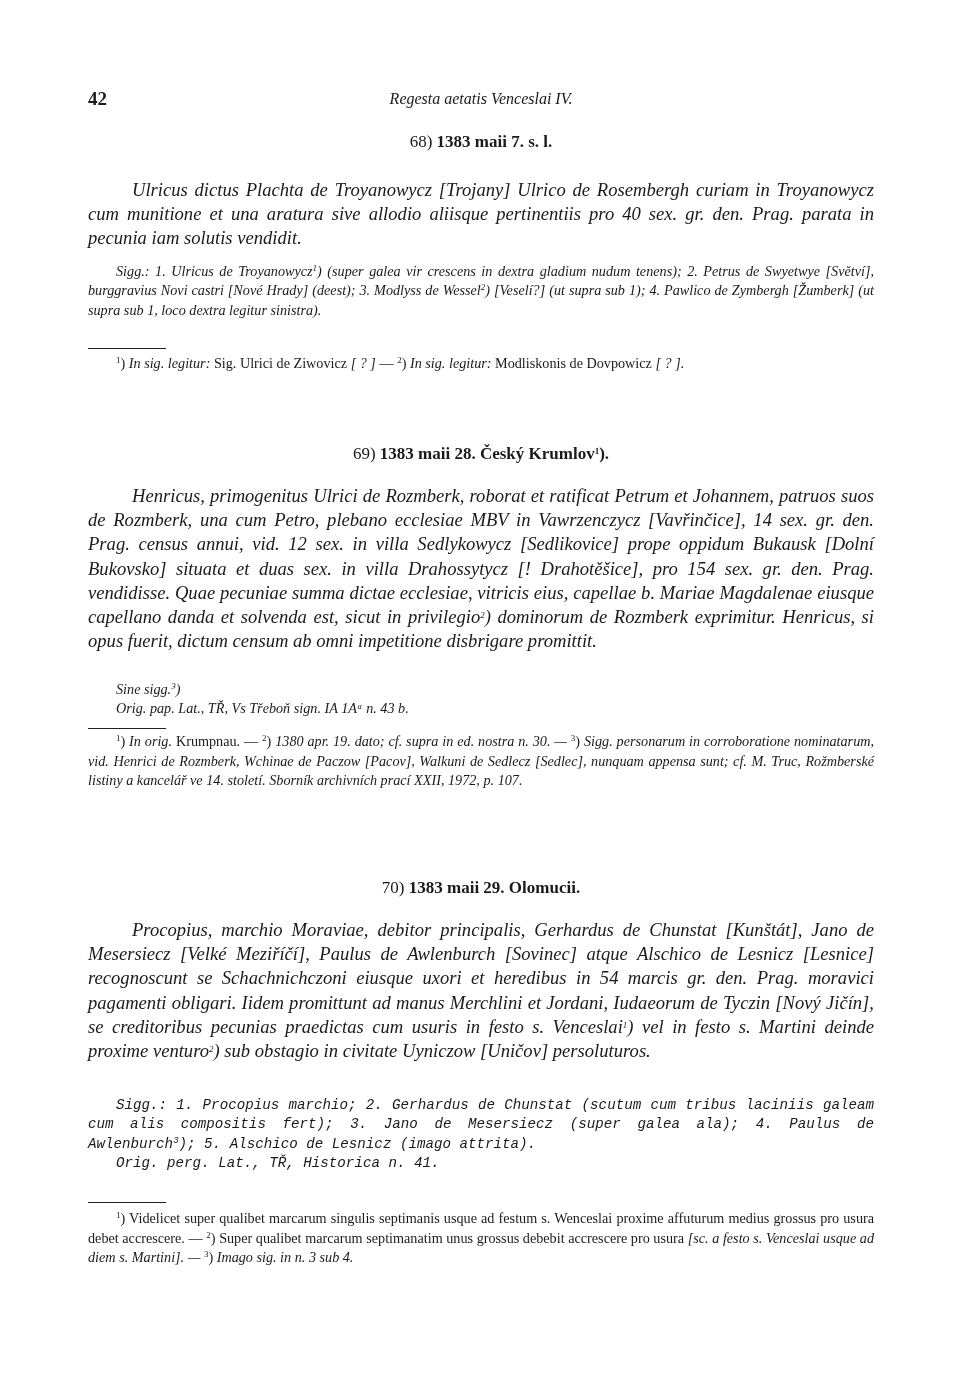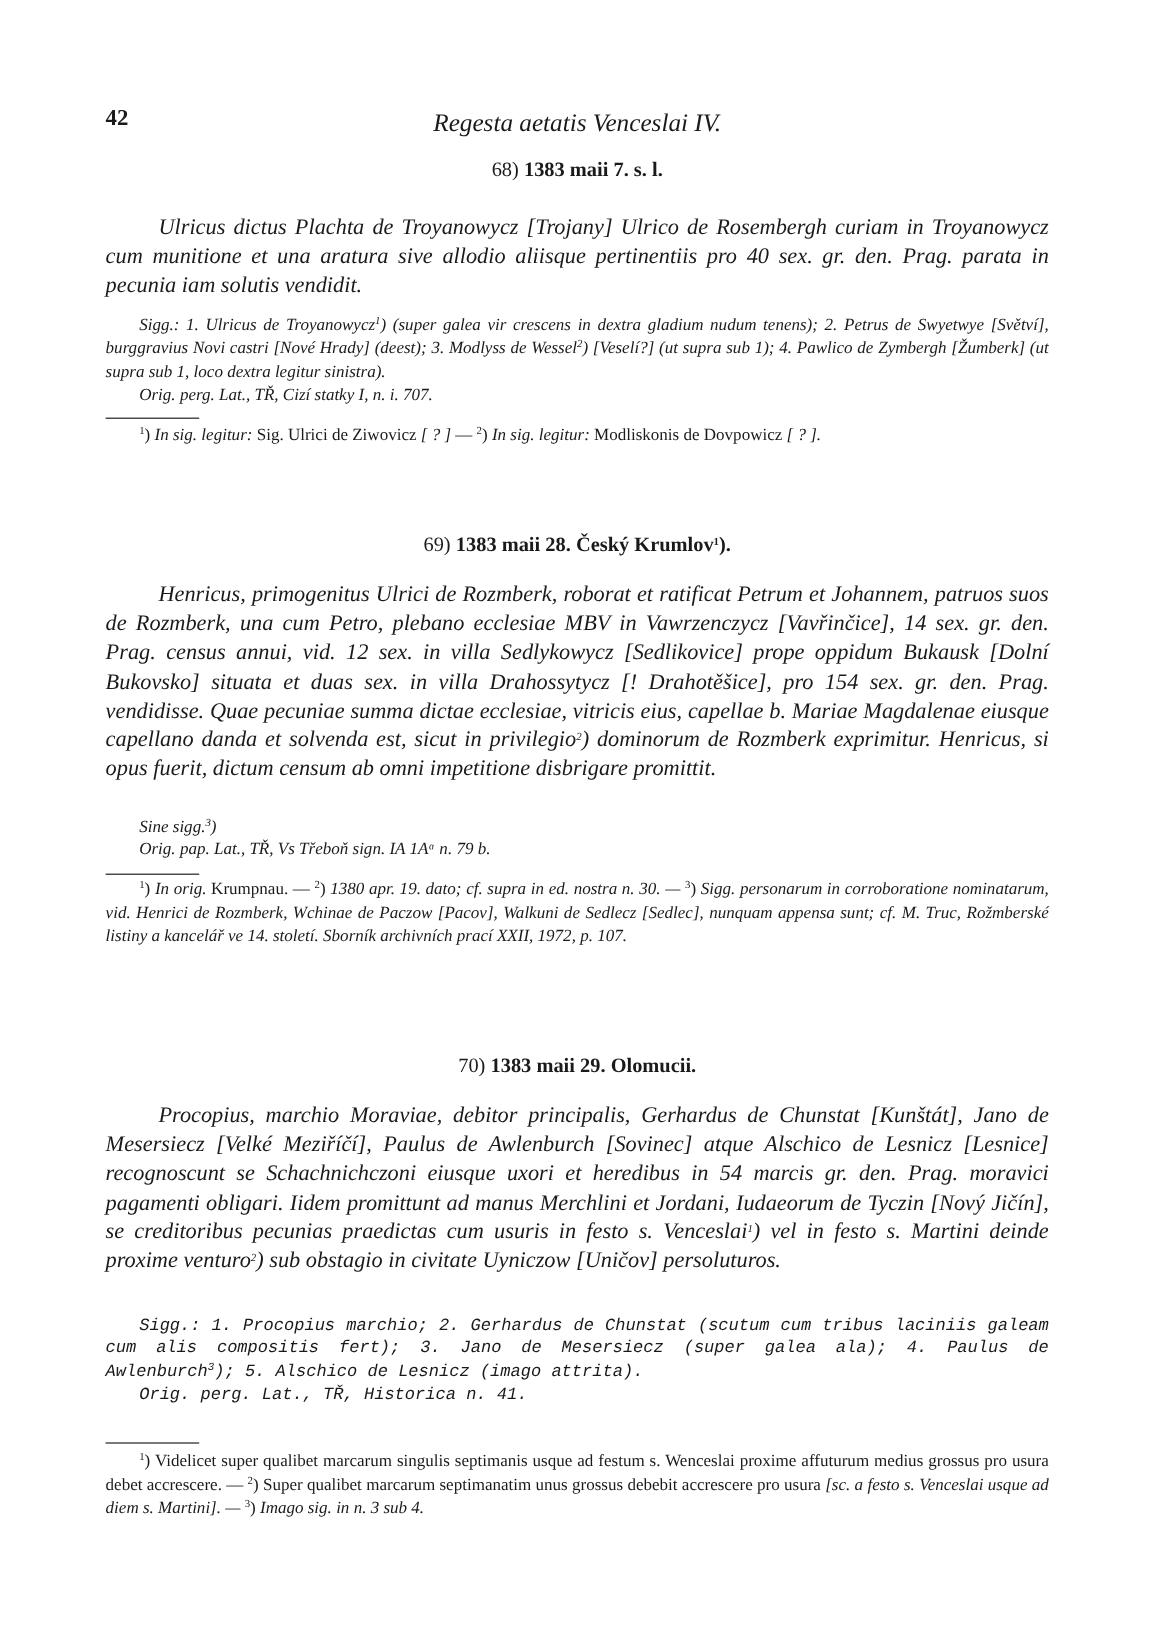--- a/index.html
+++ b/index.html
@@ -1,21 +1,21 @@
 <!DOCTYPE html>
 <html><head>
 <meta charset="utf-8">
 <style>
   html, body { margin: 0; padding: 0; background: #ffffff; }
   body { width: 960px; height: 1375px; position: relative; overflow: hidden; color: #1a1a1a;
          font-family: "Liberation Serif", "DejaVu Serif", serif; }
   .page { position: absolute; left: 0; top: 0; width: 960px; height: 1375px; }
   .header { position: absolute; top: 88px; left: 88px; width: 786px; height: 24px; }
   .pageno { position: absolute; left: 0; top: 0; font-size: 19px; font-weight: bold; }
-  .runhead { position: absolute; left: 0; right: 0; top: 2px; text-align: center; font-style: italic; font-size: 21px; }
+  .runhead { position: absolute; left: 0; right: 0; top: 2px; text-align: center; font-style: italic; font-size: 16px; }
   .block { position: absolute; left: 88px; width: 786px; }
   .title { text-align: center; font-weight: bold; font-size: 17px; }
   .title .num { font-weight: normal; }
   .para { font-style: italic; font-size: 18.6px; line-height: 24.2px; text-align: justify; text-indent: 44px; }
   .notes { font-style: italic; font-size: 14.2px; line-height: 19.3px; text-align: justify; }
   .notes .ind { text-indent: 28px; }
   .notes .indent-line { padding-left: 28px; }
   .rule { width: 78px; border-top: 1.3px solid #222; height: 0; margin: 0; }
   .fn { font-size: 14.2px; line-height: 19.5px; text-align: justify; text-indent: 28px; }
   .it { font-style: italic; }
@@ -32,38 +32,37 @@
     <div class="runhead">Regesta aetatis Venceslai IV.</div>
   </div>
 
   <div class="block" style="top:132px;">
     <div class="title"><span class="num">68)</span> <span>1383 maii 7. s. l.</span></div>
   </div>
   <div class="block para" style="top:178px;">Ulricus dictus Plachta de Troyanowycz [Trojany] Ulrico de Rosembergh curiam in Troyanowycz cum munitione et una aratura sive allodio aliisque pertinentiis pro 40 sex. gr. den. Prag. parata in pecunia iam solutis vendidit.</div>
 
   <div class="block notes" style="top:262px;">
     <div class="ind"><span>Sigg.: 1. Ulricus de Troyanowycz</span><sup>1</sup><span>) (super galea vir crescens in dextra gladium nudum tenens); 2. Petrus de Swyetwye [Světví], burggravius Novi castri [Nové Hrady] (deest); 3. Modlyss de Wessel</span><sup>2</sup><span>) [Veselí?] (ut supra sub 1); 4. Pawlico de Zymbergh [Žumberk] (ut supra sub 1, loco dextra legitur sinistra).</span></div>
-    <div class="indent-line">Orig. perg. Lat., TŘ, Cizí statky I, n. i. 707.</div>
   </div>
 
   <div class="block" style="top:348px;">
       <div class="rule"></div>
     </div>
   <div class="block fn" style="top:354px;">
     <sup>1</sup>) <span class="it">In sig. legitur:</span> <span>Sig. Ulrici de Ziwovicz</span> <span class="it">[ ? ]</span> — <sup>2</sup>) <span class="it">In sig. legitur:</span> <span>Modliskonis de Dovpowicz</span> <span class="it">[ ? ].</span>
   </div>
 
   <div class="block" style="top:444px;">
     <div class="title"><span class="num">69)</span> <span>1383 maii 28. Český Krumlov</span><sup class="rm">1</sup><span>).</span></div>
   </div>
   <div class="block para" style="top:484px;"><span>Henricus, primogenitus Ulrici de Rozmberk, roborat et ratificat Petrum et Johannem, patruos suos de Rozmberk, una cum Petro, plebano ecclesiae MBV in Vawrzenczycz [Vavřinčice], 14 sex. gr. den. Prag. census annui, vid. 12 sex. in villa Sedlykowycz [Sedlikovice] prope oppidum Bukausk [Dolní Bukovsko] situata et duas sex. in villa Drahossytycz [! Drahotěšice], pro 154 sex. gr. den. Prag. vendidisse. Quae pecuniae summa dictae ecclesiae, vitricis eius, capellae b. Mariae Magdalenae eiusque capellano danda et solvenda est, sicut in privilegio</span><sup>2</sup><span>) dominorum de Rozmberk exprimitur. Henricus, si opus fuerit, dictum censum ab omni impetitione disbrigare promittit.</span></div>
 
   <div class="block notes" style="top:680px;">
     <div class="indent-line"><span>Sine sigg.</span><sup>3</sup><span>)</span></div>
-    <div class="indent-line">Orig. pap. Lat., TŘ, Vs Třeboň sign. IA 1Aᵅ n. 79 b.</div>
+    <div class="indent-line">Orig. pap. Lat., TŘ, Vs Třeboň sign. IA 1Aᵅ n. 43 b.</div>
   </div>
 
   <div class="block" style="top:728px;">
       <div class="rule"></div>
     </div>
   <div class="block fn" style="top:732px;">
     <sup>1</sup>) <span class="it">In orig.</span> <span>Krumpnau. —</span> <sup>2</sup>) <span class="it">1380 apr. 19. dato; cf. supra in ed. nostra n. 30. —</span> <sup>3</sup>) <span class="it">Sigg. personarum in corroboratione nominatarum, vid. Henrici de Rozmberk, Wchinae de Paczow [Pacov], Walkuni de Sedlecz [Sedlec], nunquam appensa sunt; cf. M. Truc, Rožmberské listiny a kancelář ve 14. století. Sborník archivních prací XXII, 1972, p. 107.</span>
   </div>
 
   <div class="block" style="top:878px;">

